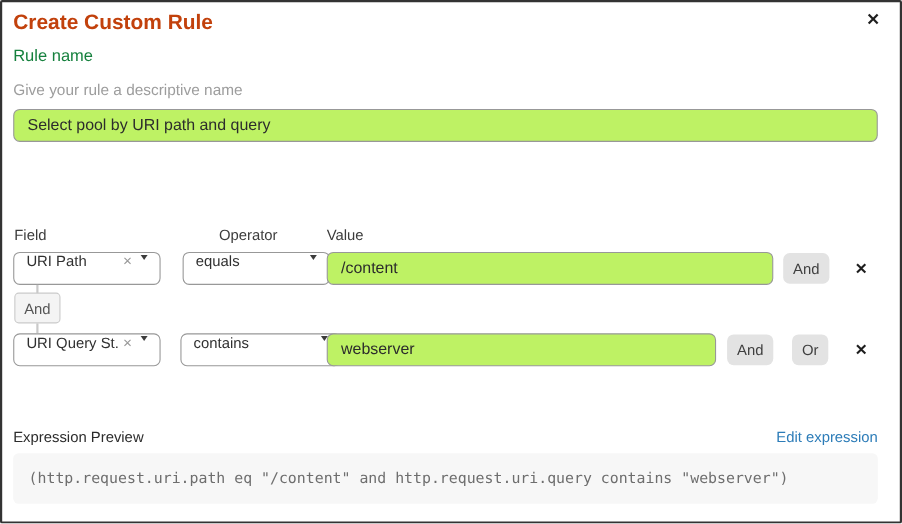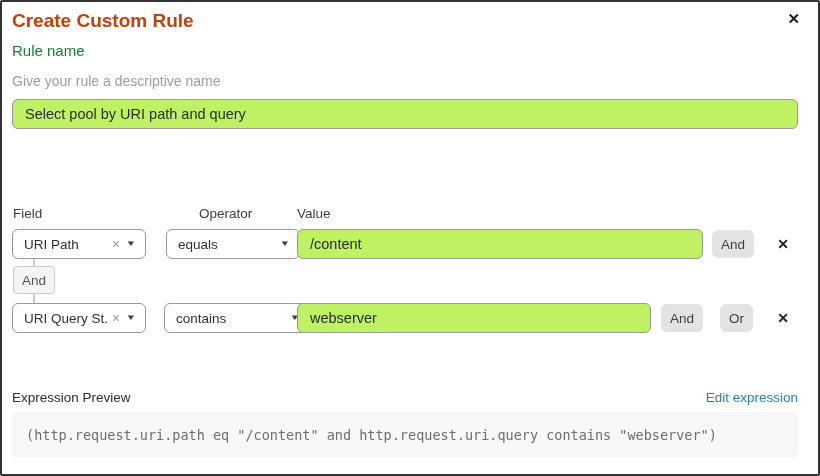--- a/index.html
+++ b/index.html
@@ -57,21 +57,20 @@
   .section-heading { left: 10px; top: 172px; font-size: 15px; font-weight: 700; color: #1d1d1d; }
 
   .col-label { top: 204px; font-size: 13.5px; color: #3c3c3c; }
 
   .select {
     height: 30px;
     border: 1px solid #989898;
     border-radius: 6px;
     background: #fff;
     display: flex;
-    align-items: center;
     padding: 0 10px 0 11px;
     cursor: pointer;
   }
   .select-text {
     flex: 1;
     font-size: 13.5px;
     color: #303030;
     white-space: nowrap;
     overflow: hidden;
   }

